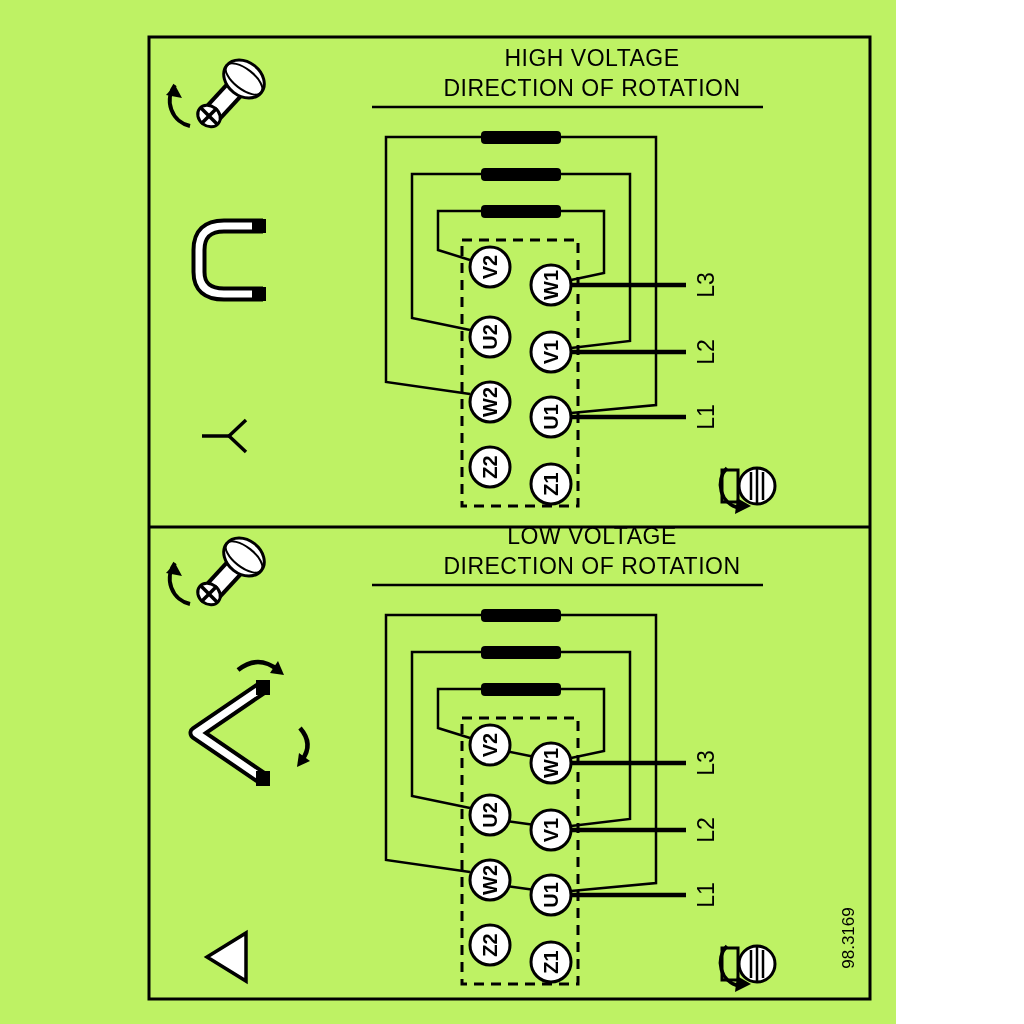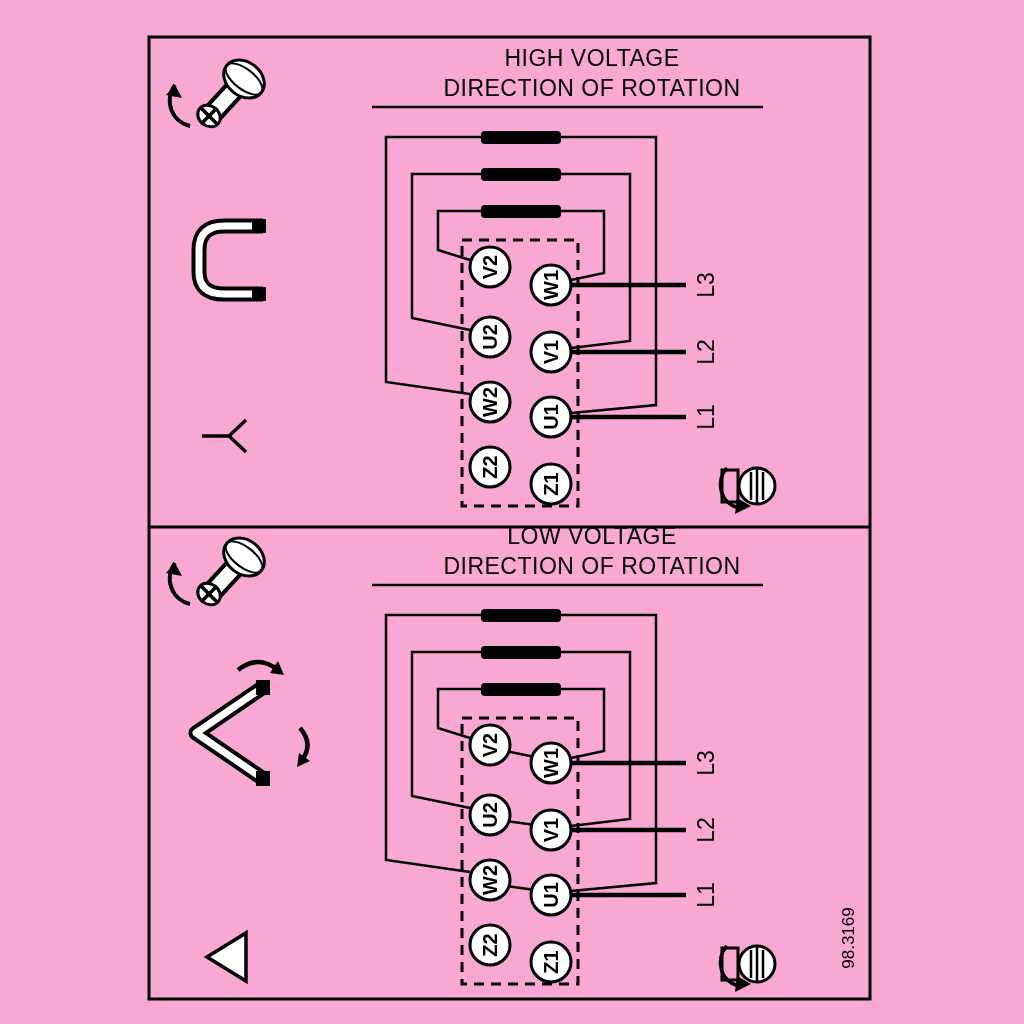--- a/index.html
+++ b/index.html
@@ -1,16 +1,16 @@
 <!DOCTYPE html>
 <html><head>
 <meta charset="utf-8">
 <style>
   html,body{margin:0;padding:0;background:#ffffff;}
-  .stage{position:relative;width:1024px;height:1024px;background:#f9a8d4;overflow:hidden;}
+  .stage{position:relative;width:896px;height:1024px;background:#bef264;overflow:hidden;}
   svg{display:block;}
   text{font-family:"Liberation Sans","DejaVu Sans",sans-serif;fill:#000;}
   .title{font-size:23px;letter-spacing:0.5px;}
   .tlabel{font-size:20px;font-weight:bold;}
   .llabel{font-size:23px;}
   .fig{font-size:17px;}
   .w25{stroke:#000;stroke-width:2.5;fill:none;}
   .w3{stroke:#000;stroke-width:3;fill:none;}
   .w35{stroke:#000;stroke-width:3.5;fill:none;}
   .w45{stroke:#000;stroke-width:4.5;fill:none;}

